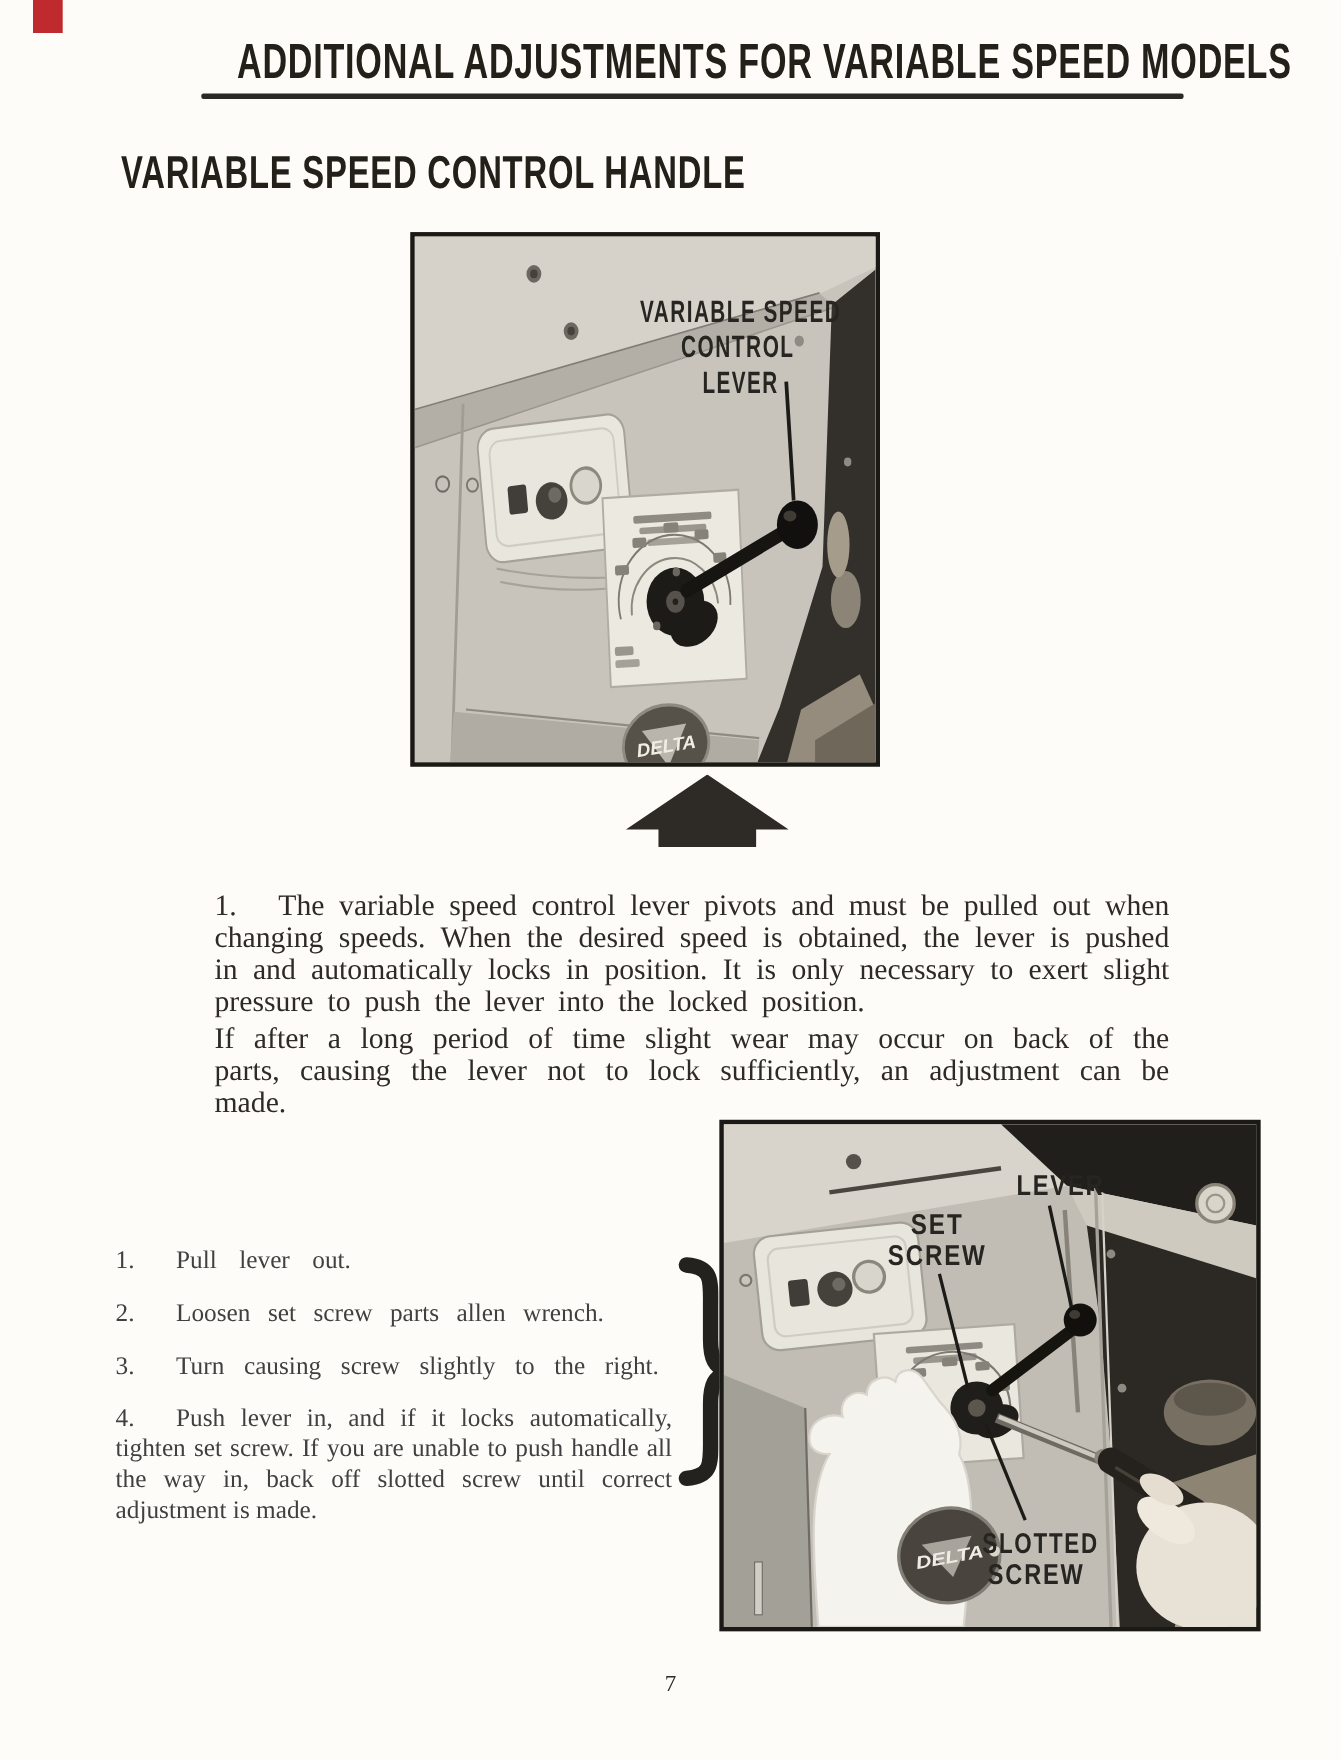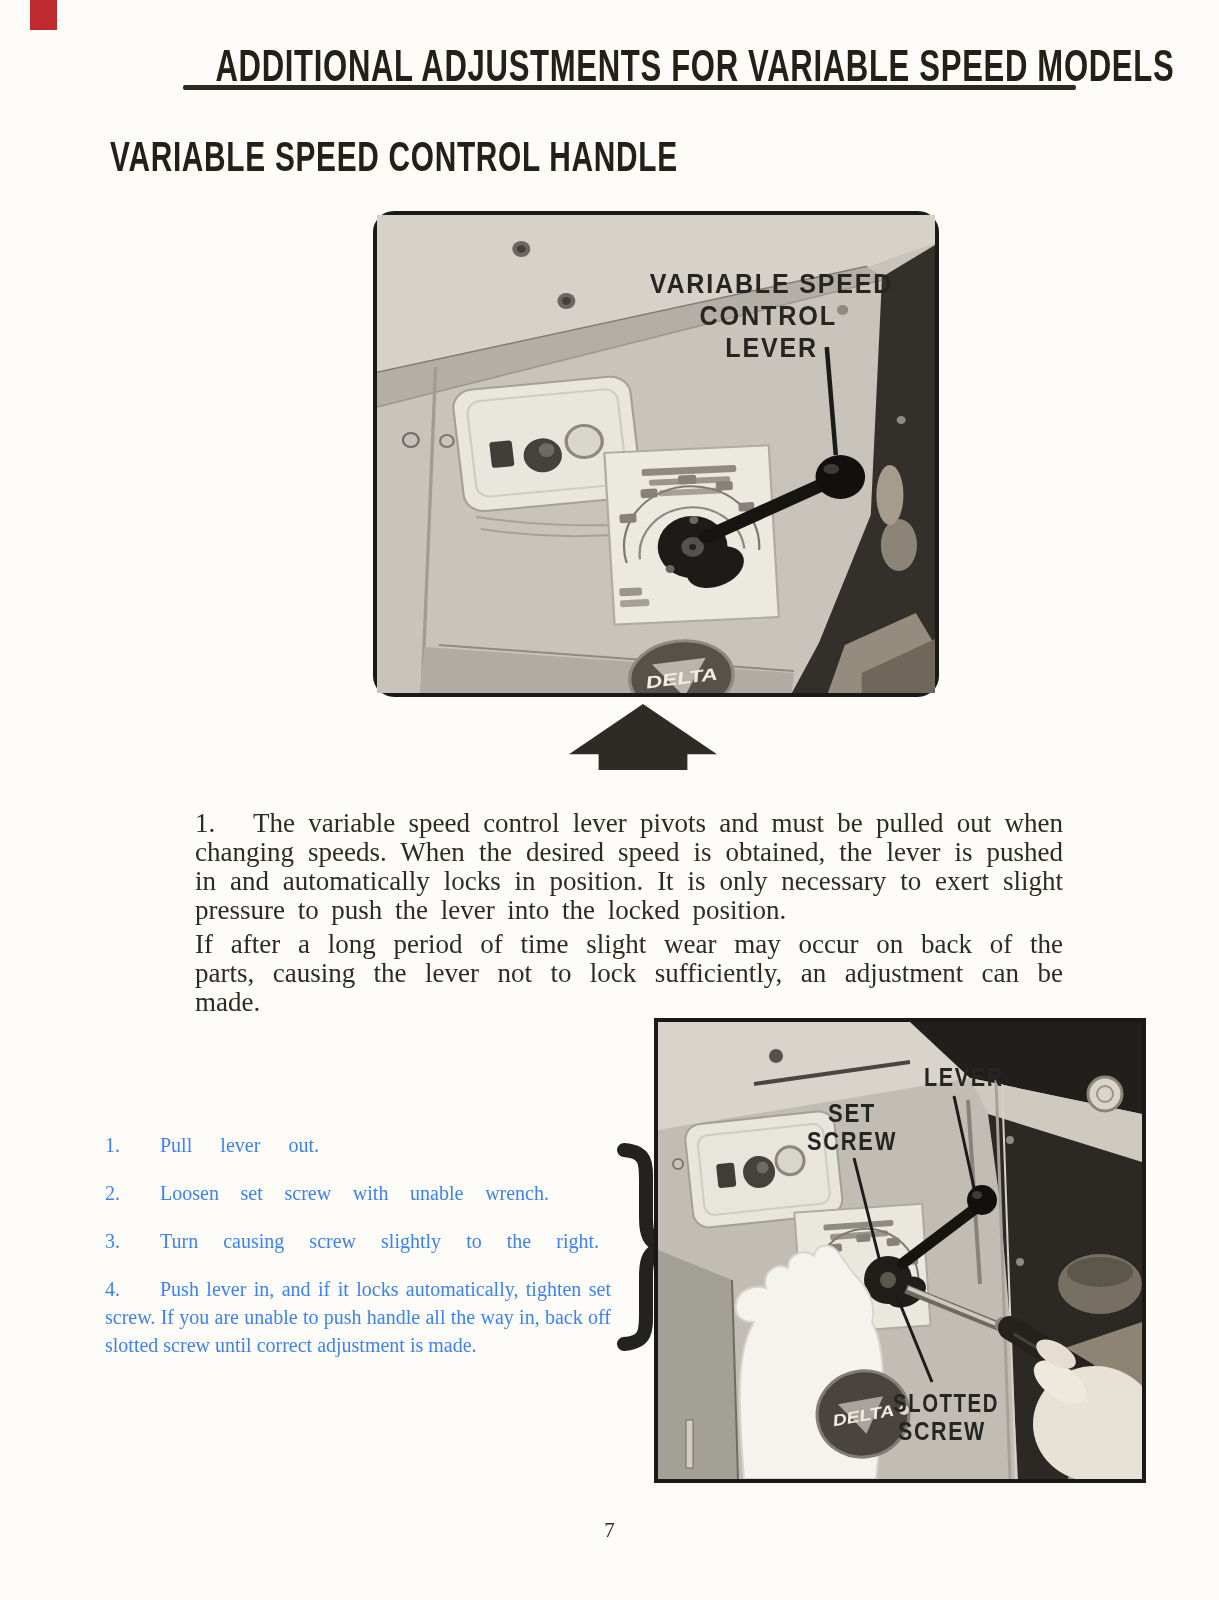--- a/index.html
+++ b/index.html
@@ -1,48 +1,48 @@
 <!DOCTYPE html>
 <html><head>
 <meta charset="utf-8">
 <style>
   html,body{margin:0;padding:0;background:#e8e8e8;}
   .page{position:relative;width:1219px;height:1600px;background:#fdfcf8;margin:0 auto;
         font-family:"Liberation Serif",serif;color:#2e2b26;overflow:hidden;}
   .abs{position:absolute;}
 
   
-  .title-wrap{left:0;top:40px;width:964px;text-align:center;}
+  .title-wrap{left:0;top:30px;width:964px;text-align:center;}
   .doc-title{display:inline-block;font-family:"Liberation Sans",sans-serif;font-weight:700;
              font-size:45px;letter-spacing:1px;white-space:nowrap;color:#232019;
              transform:scaleX(.69);}
   .title-rule{left:183px;top:85px;width:893px;height:5px;background:#2b2924;border-radius:2px;}
   .section-heading{left:110px;top:133px;font-family:"Liberation Sans",sans-serif;font-weight:700;
              font-size:42px;letter-spacing:1px;white-space:nowrap;color:#232019;
              transform:scaleX(.71);transform-origin:left top;}
 
   .red-mark{left:30px;top:0;width:27px;height:30px;background:#bf2a2e;}
 
   
   .photo{border:4px solid #1b1915;box-sizing:border-box;background:#c4c0b8;}
-  .fig1{left:373px;top:211px;width:566px;height:486px;border-radius:21px;}
+  .fig1{left:373px;top:211px;width:427px;height:486px;}
   .fig2{left:654px;top:1018px;width:492px;height:465px;}
   .photo svg{display:block;width:100%;height:100%;}
 
   .arrow-up{left:569px;top:704px;width:148px;height:66px;background:#2e2b27;
             clip-path:polygon(50% 0,100% 76%,80% 76%,80% 100%,20% 100%,20% 76%,0 76%);}
 
   
   .body-text{font-size:27px;line-height:29px;word-spacing:.22em;text-align:justify;color:#2e2b26;}
   .para1{left:195px;top:782px;width:868px;}
   .para2{left:195px;top:903px;width:868px;}
   .num{display:inline-block;}
   .para-num{width:58px;}
   .step-num{width:55px;}
-  .step{font-size:20px;line-height:29px;color:#3b82f6;}
+  .step{font-size:23px;line-height:29px;color:#404040;}
   .spread{text-align:justify;text-align-last:justify;}
   .step1{left:105px;top:1131px;width:214px;}
   .step2{left:105px;top:1179px;width:444px;}
   .step3{left:105px;top:1227px;width:494px;}
   .step4{left:105px;top:1275px;width:506px;text-align:justify;line-height:28px;}
 
   .brace{left:598px;top:1136px;width:70px;height:222px;}
   .pageno{left:0;top:1518px;width:1219px;text-align:center;font-size:21px;color:#2e2b26;}
 
   
@@ -142,21 +142,21 @@
     </svg>
   </div>
 
   <div class="abs arrow-up"></div>
 
   <p class="abs body-text para1"><span class="num para-num">1.</span><span>The variable speed control lever pivots and must be pulled out when changing speeds.  When the desired speed is obtained, the lever is pushed in and automatically locks in position.  It is only necessary to exert slight pressure to push the lever into the locked position.</span></p>
 
   <p class="abs body-text para2">If after a long period of time slight wear may occur on back of the parts, causing the lever not to lock sufficiently, an adjustment can be made.</p>
 
   <div class="abs step spread step1"><span class="num step-num">1.</span><span>Pull lever out.</span></div>
-  <div class="abs step spread step2"><span class="num step-num">2.</span><span>Loosen set screw with unable wrench.</span></div>
+  <div class="abs step spread step2"><span class="num step-num">2.</span><span>Loosen set screw parts allen wrench.</span></div>
   <div class="abs step spread step3"><span class="num step-num">3.</span><span>Turn causing screw slightly to the right.</span></div>
   <div class="abs step step4"><span class="num step-num">4.</span><span>Push lever in, and if it locks automatically, tighten set screw.  If you are unable to push handle all the way in, back off slotted screw until correct adjustment is made.</span></div>
 
   <svg class="abs brace" viewBox="0 0 70 222">
     <path d="M 26 14 C 50 16, 48 28, 48 52 L 48 82 C 48 100, 52 106, 63 111 C 52 116, 48 122, 48 140 L 48 170 C 48 194, 50 206, 26 208" fill="none" stroke="#24221e" stroke-width="14" stroke-linecap="round"></path>
   </svg>
 
   <div class="abs photo fig2">
     <svg viewBox="0 0 484 457" preserveAspectRatio="none">
       <rect x="0" y="0" width="484" height="457" fill="#c1bdb5"></rect>

